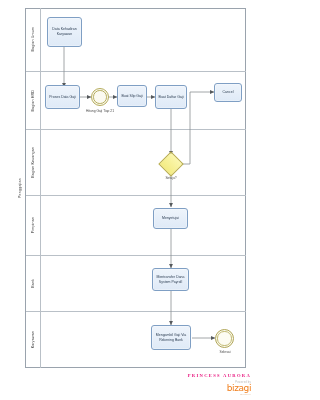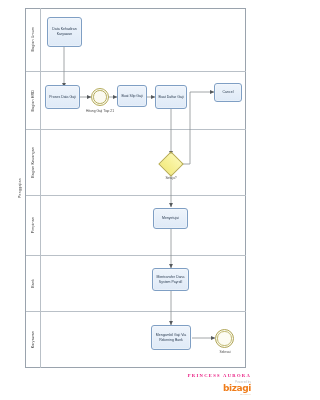--- a/index.html
+++ b/index.html
@@ -147,21 +147,21 @@
     right:8px;bottom:5px;
     text-align:right;
   }
   .brand-powered{
     font-size:2.6px;color:#b9b9b9;display:block;margin-bottom:0px;
     letter-spacing:.2px;
   }
   .brand-name{
     font-size:9px;
     color:#f07d1a;
-    font-weight:bold;
+    font-weight:normal;
     letter-spacing:-0.4px;
     display:block;
     line-height:1;
     font-family:"DejaVu Sans",sans-serif;
   }
   .brand-sub{
     font-size:2.2px;color:#d6a87e;display:block;letter-spacing:.4px;
   }
 </style>
 </head>

